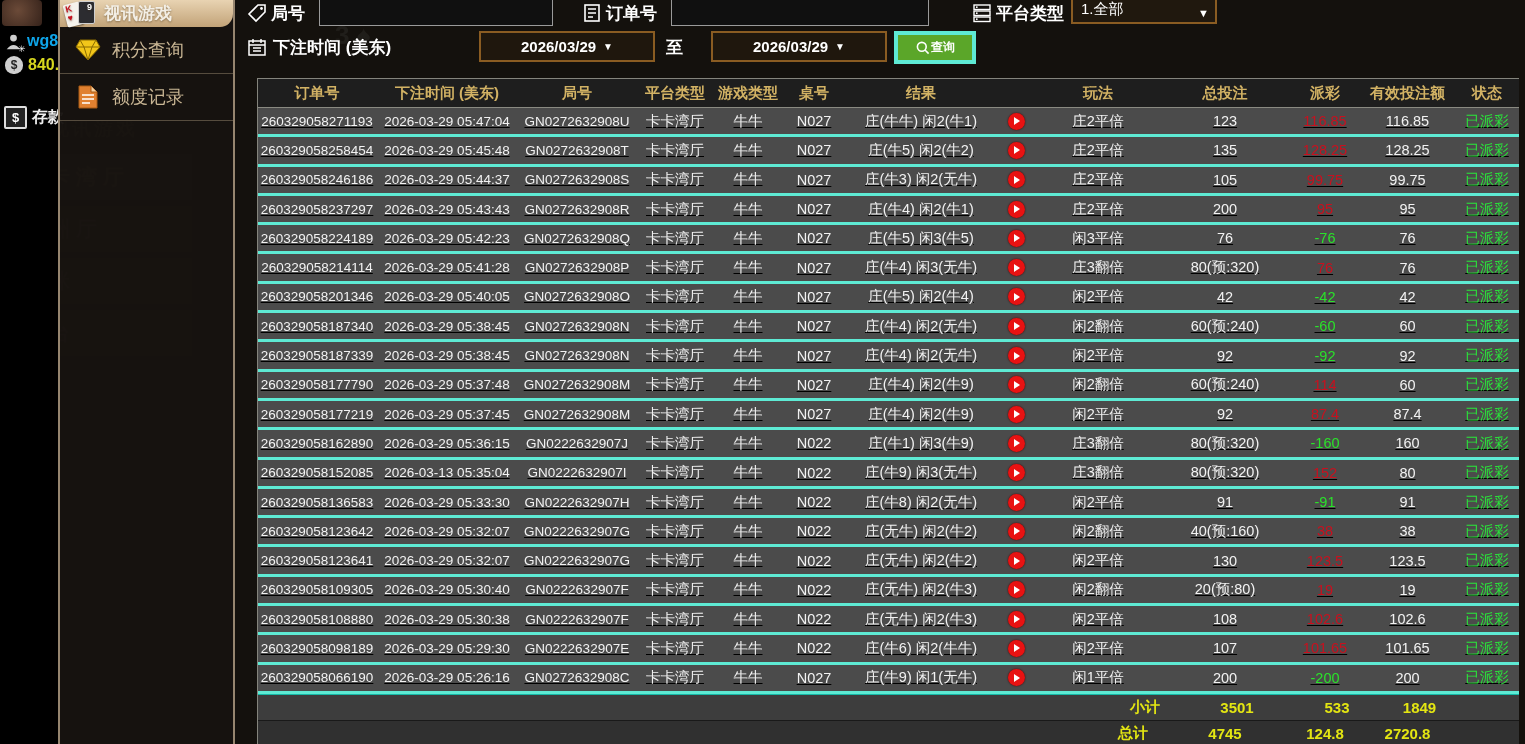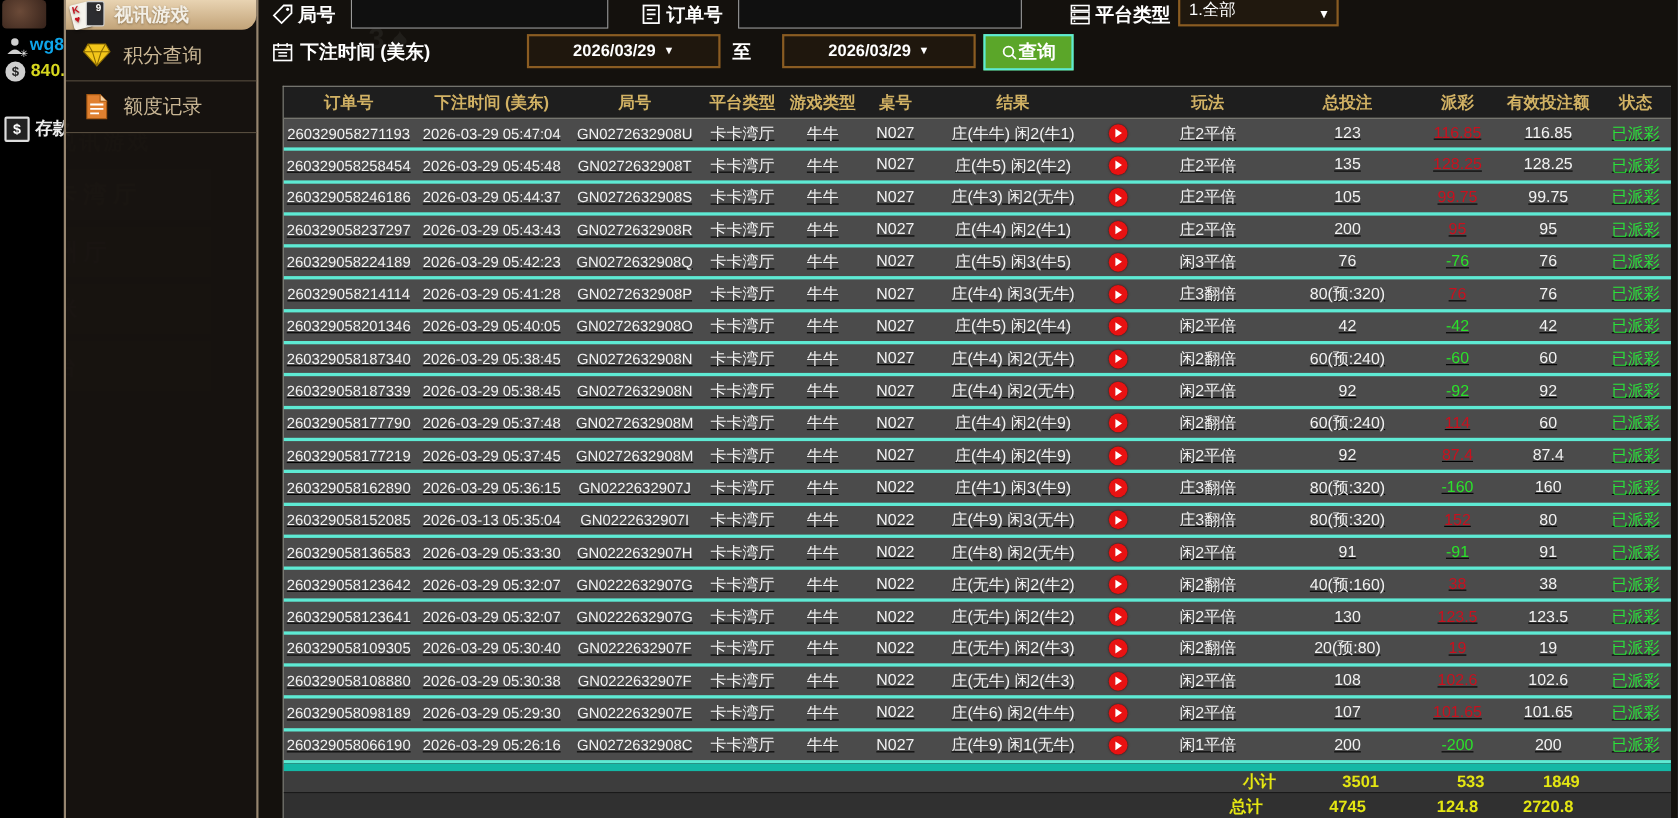--- a/index.html
+++ b/index.html
@@ -61,21 +61,21 @@
           font-size:15px;padding:0 6px;box-sizing:border-box;outline:none;}
   .dselect{position:absolute;height:31px;width:176px;box-sizing:border-box;background:#1f170d;
            border:2px solid #8a5c22;color:#fff;font-size:15px;font-weight:bold;display:flex;
            align-items:center;justify-content:center;gap:7px;cursor:pointer;}
   .dselect .car{font-size:10px;}
   .pselect{position:absolute;left:836px;top:-16px;width:146px;height:40px;box-sizing:border-box;
            background:#20180e;border:2px solid #8a5c22;color:#fff;font-size:15px;display:flex;
            align-items:flex-end;cursor:pointer;padding:0 6px 3px 8px;}
   .pselect .car{margin-left:auto;font-size:11px;}
   .sbtn{position:absolute;left:659px;top:31px;width:82px;height:33px;box-sizing:border-box;
-        background:#5ba629;border:2px solid #5eead4;color:#fff;font-size:17px;font-weight:bold;
+        background:#5ba629;border:4px solid #5eead4;color:#fff;font-size:12px;font-weight:bold;
         display:flex;align-items:center;justify-content:center;gap:0;cursor:pointer;
         font-family:"Liberation Sans",sans-serif;}
 
   
   .rtable{position:absolute;left:22px;top:78px;width:1262px;bottom:0;background:#4b4b4b;
           border-top:1px solid #84847c;border-left:1px solid #84847c;box-sizing:border-box;}
   .trow{display:grid;grid-template-columns:118px 142px 118px 78px 68px 64px 150px 40px 124px 130px 70px 95px minmax(0,1fr);
         height:29.3px;box-sizing:border-box;}
   .trow.thead{height:29px;background:#1e1e1e;border-bottom:1px solid #8a8a82;}
   .trow.body{border-bottom:3px solid #5eead4;text-decoration:underline;}
@@ -85,21 +85,21 @@
   .c-order{font-size:13.5px;}
   .c-time{font-size:13.5px;}
   .c-round{font-size:13.5px;}
   .c-payout.pos{color:#c9101e;}
   .c-payout.neg{color:#2ae22a;}
   .c-status{color:#2ae43a;}
   .playbtn{width:17px;height:17px;border-radius:50%;background:#e81212;display:flex;
            align-items:center;justify-content:center;cursor:pointer;box-shadow:0 0 2px #400;}
   .playbtn::after{content:"";width:0;height:0;border-left:6px solid #fff;
                   border-top:4px solid transparent;border-bottom:4px solid transparent;margin-left:2px;}
-  .trow.tsub{height:26px;background:#3d3d3d;border-top:7px solid #14b8a6;padding-left:12px;}
+  .trow.tsub{height:26px;background:#3d3d3d;border-top:1px solid #14b8a6;padding-left:12px;}
   .trow.ttot{height:26px;background:#303030;border-top:1px solid #191919;}
   .tsub .cell,.ttot .cell{color:#e4e612;font-weight:bold;font-size:15px;}
   .tlabel{justify-content:flex-end!important;padding-right:12px;}
   .span8{grid-column:1/9;}
 </style>
 </head>
 <body>
 
 <div class="screen">
 

